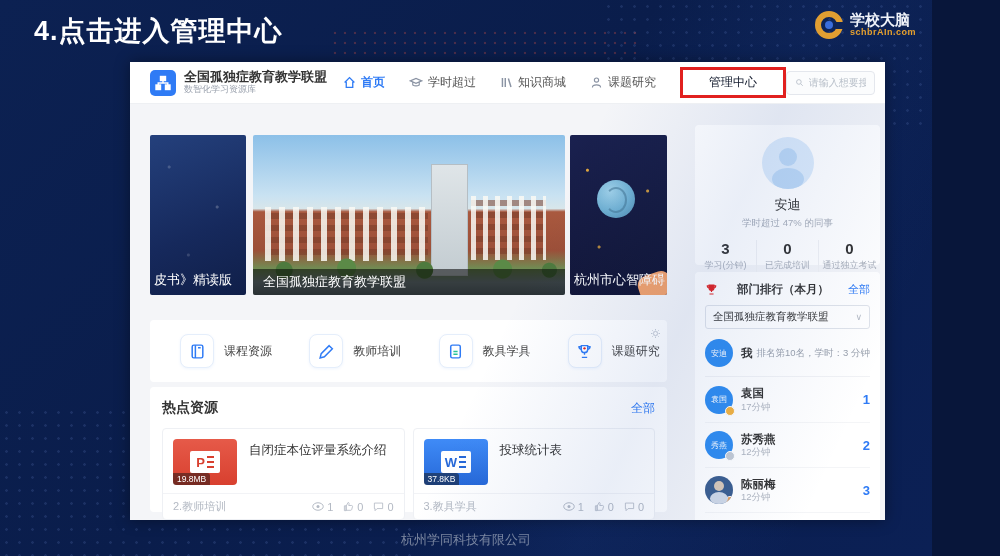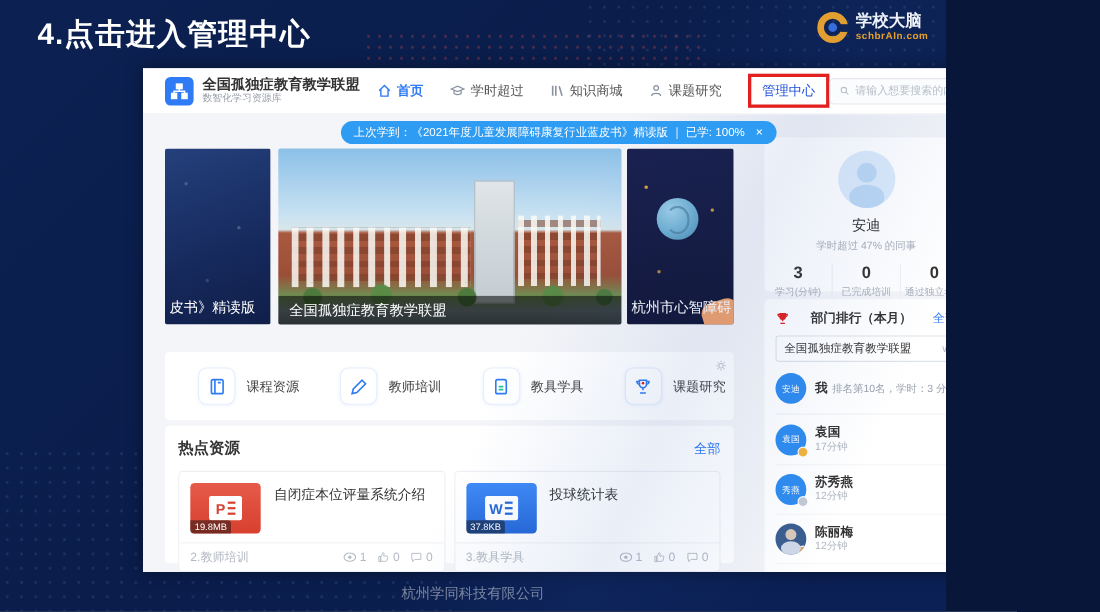--- a/index.html
+++ b/index.html
@@ -1,18 +1,18 @@
 <!DOCTYPE html>
 <html><head>
 <meta charset="utf-8">
 <style>
   * { margin:0; padding:0; box-sizing:border-box; }
   html,body { background:#08163a; }
   body { font-family:"Liberation Sans","DejaVu Sans",sans-serif; }
-  .slide { position:relative; width:860px; height:556px; overflow:hidden;
+  .slide { position:relative; width:932px; height:556px; overflow:hidden;
            background:linear-gradient(135deg,#0c2152 0%,#0a1d4b 45%,#0b2055 100%); }
   .slide::after { content:""; position:absolute; inset:0; pointer-events:none;
            background:linear-gradient(115deg, transparent 55%, rgba(45,90,180,.10) 70%, transparent 88%); }
   .dots { position:absolute; pointer-events:none;
            background-image:radial-gradient(rgba(120,150,220,.16) 1px, transparent 1.6px);
            background-size:13px 13px; }
   .dots-tr { right:0; top:0; width:330px; height:130px; }
   .dots-bl { left:0; bottom:0; width:420px; height:150px; }
   .dots-red { left:330px; top:28px; width:310px; height:34px;
            background-image:radial-gradient(rgba(220,80,70,.30) 1px, transparent 1.6px);
@@ -41,21 +41,21 @@
           border-bottom:1px solid #eef0f3; display:flex; align-items:center; padding:0 10px 0 20px; z-index:5; }
   .org-logo { width:26px; height:26px; border-radius:5px; background:#2F7BF5; display:flex;
           align-items:center; justify-content:center; flex:none; }
   .org-texts { margin-left:8px; line-height:1.1; white-space:nowrap; }
   .org-name { font-size:13px; font-weight:bold; color:#333; }
   .org-sub { font-size:9px; color:#9aa1ad; }
   .menu { display:flex; align-items:center; gap:24px; margin-left:16px; white-space:nowrap; }
   .nav-item { display:flex; align-items:center; gap:5px; font-size:12px; color:#555; cursor:pointer; }
   .nav-item svg { display:block; }
   .nav-item.active { color:#2F7BF5; font-weight:bold; }
-  .nav-item.highlight { border:3px solid #E1201F; padding:4px 10px; color:#1d4ed8; }
+  .nav-item.highlight { border:3px solid #E1201F; padding:4px 26px; color:#0f172a; }
   .search-box { margin-left:auto; width:180px; height:24px; border:1px solid #e4e7ed; border-radius:4px;
           background:#fbfcfd; display:flex; align-items:center; padding:0 8px; gap:5px; }
   .search-box input { border:none; outline:none; background:transparent; font-size:10px; color:#666;
           width:100%; font-family:inherit; }
   .search-box input::placeholder { color:#b9c0ca; }
 
   .page-body { position:absolute; left:0; top:42px; right:0; bottom:0; }
 
   .notice { position:absolute; left:50%; transform:translateX(-50%); top:6px; height:21px;
           background:#2F9CF3; color:#fff; border-radius:11px; display:flex; align-items:center;
@@ -249,24 +249,20 @@
         <svg width="11" height="11" viewBox="0 0 16 16">
           <circle cx="7" cy="7" r="4.2" fill="none" stroke="#b9c0ca" stroke-width="1.6"></circle>
           <path d="M10.2 10.2 L14 14" stroke="#b9c0ca" stroke-width="1.6"></path>
         </svg>
         <input type="text" placeholder="请输入想要搜索的内容" style="">
       </div>
     </div>
 
     <div class="page-body">
 
-      <div class="notice">
-        <span>上次学到：《2021年度儿童发展障碍康复行业蓝皮书》精读版 ｜ 已学: 100%</span>
-        <span class="notice-close">×</span>
-      </div>
 
       <div class="carousel">
         <div class="c-img c-left">
           <div class="caption-plain">皮书》精读版</div>
         </div>
         <div class="c-img c-center">
           <div class="tower"></div>
           <div class="windows"></div>
           <div class="windows2"></div>
           <div class="trees"></div>

